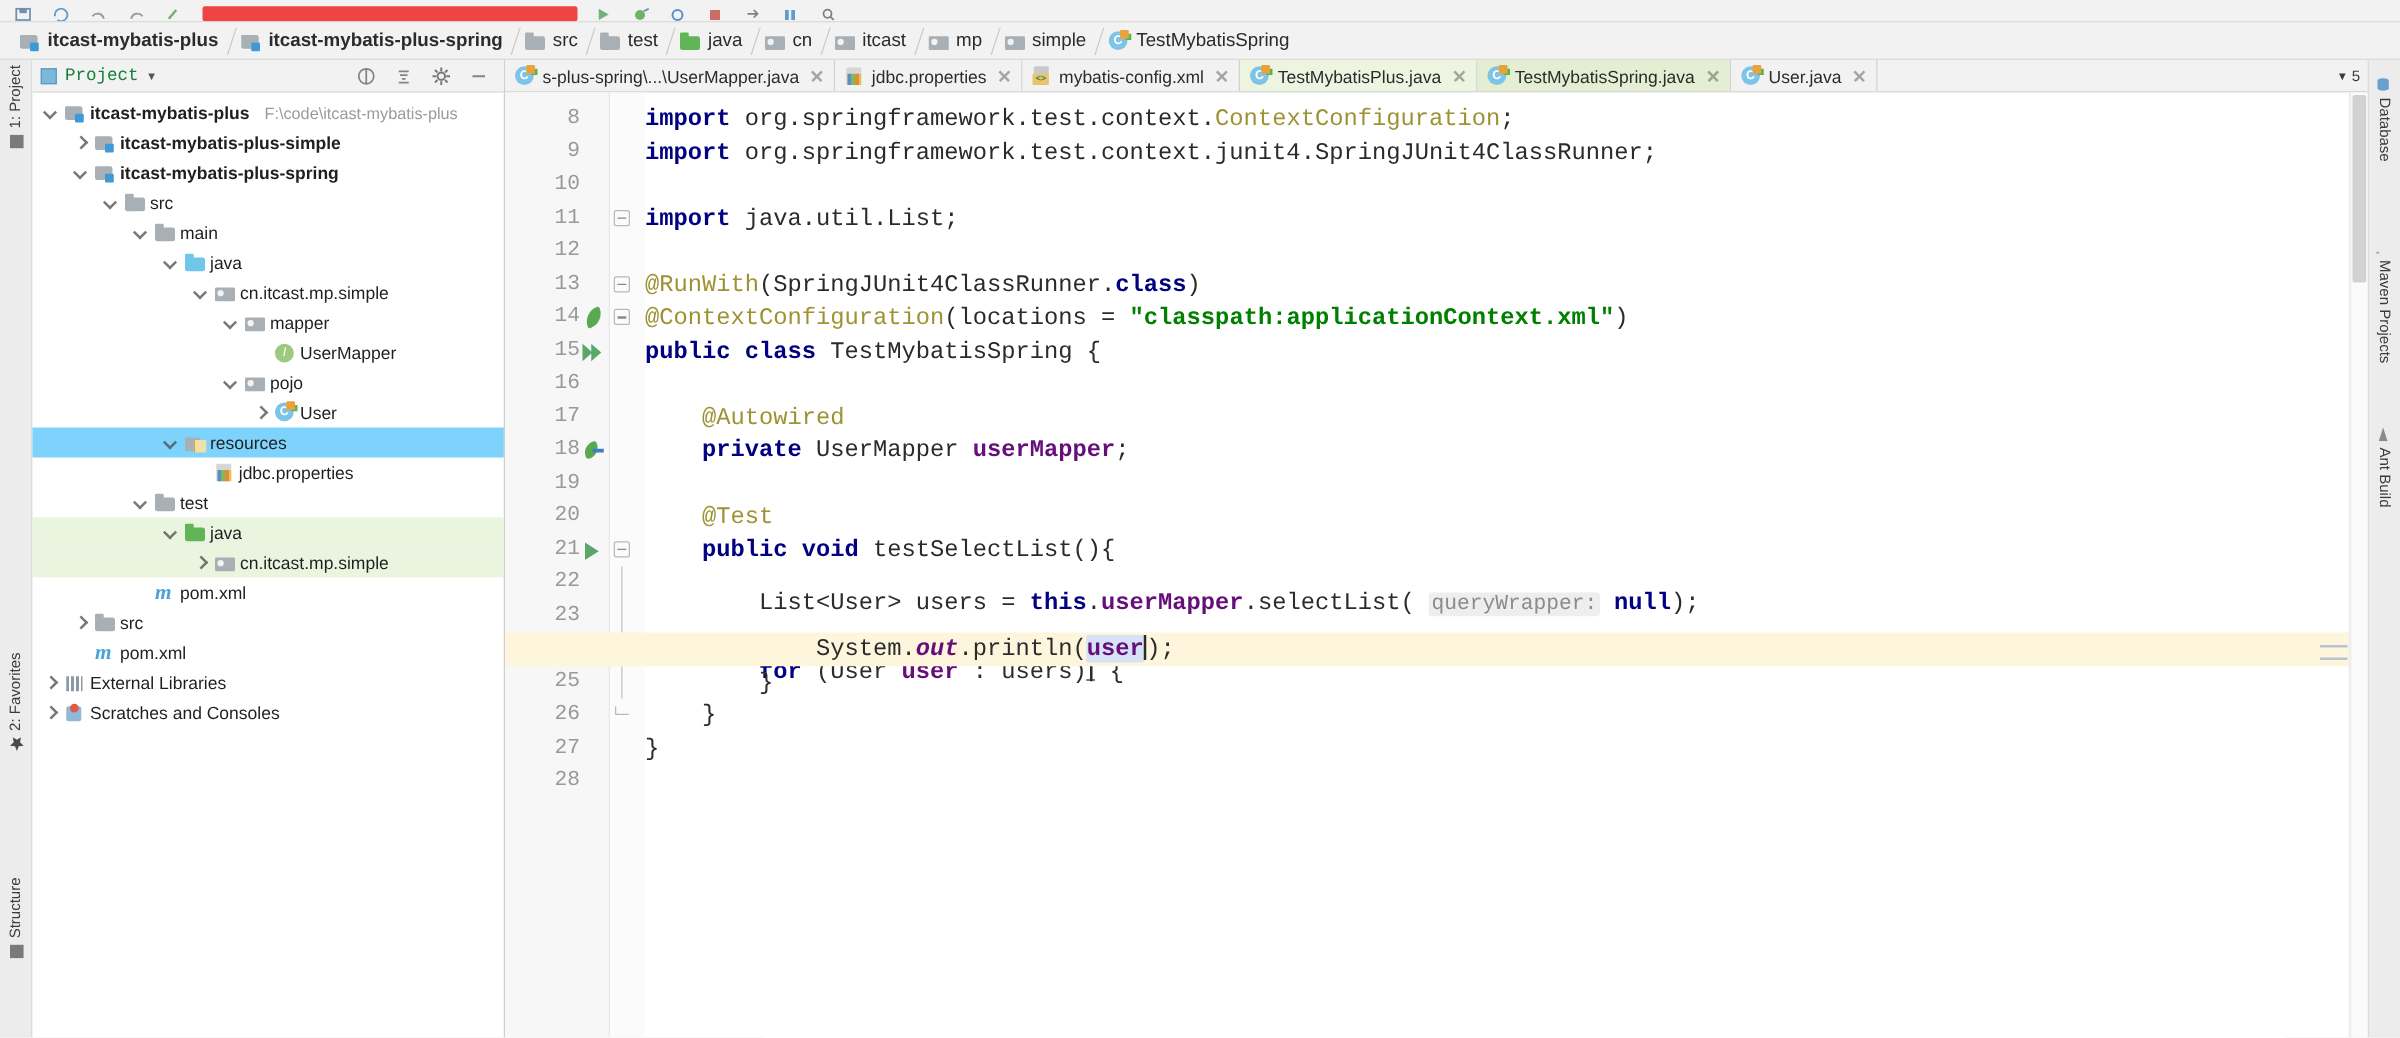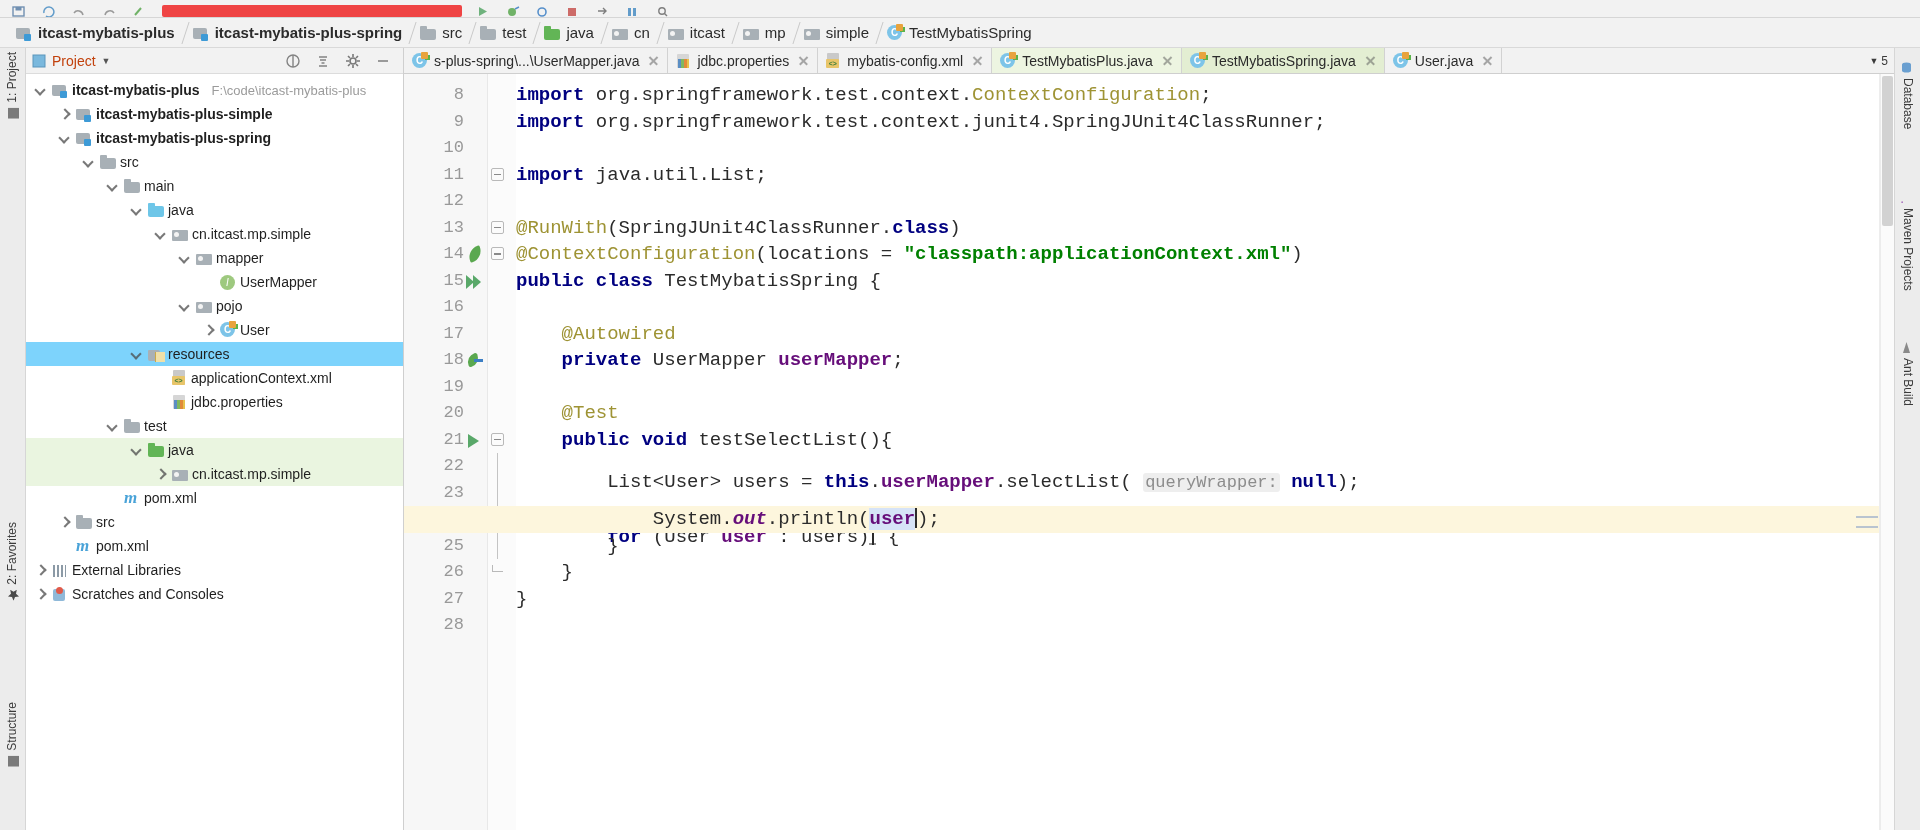--- a/index.html
+++ b/index.html
@@ -160,21 +160,21 @@
 
   
   .project-panel {
     position: absolute; left: 26px; top: 48px; width: 378px; height: 782px;
     background: #ffffff; border-right: 1px solid #cfcfcf;
   }
   .project-head {
     height: 26px; background: #f2f2f2; border-bottom: 1px solid #dcdcdc;
     display: flex; align-items: center; padding: 0 6px; gap: 6px;
   }
-  .ph-title { font-size: 14px; color: #c2410c; }
+  .ph-title { font-size: 14px; color: #15803d; font-family: Liberation Mono, monospace; }
   .ph-icons { margin-left: auto; display: flex; align-items: center; gap: 14px; padding-right: 6px; }
   .phi { width: 16px; height: 16px; opacity: .72; position: relative; }
 
   .tree { padding-top: 4px; font-size: 14px; color: #1f1f1f; }
   .trow {
     display: flex; align-items: center; height: 24px;
     padding-left: 6px; gap: 4px; white-space: nowrap;
   }
   .trow.sel { background: #7dd3fc; }
   .trow.greensel { background: #eaf5e0; }
@@ -595,25 +595,20 @@
           <span class="gl jclass"></span>
           <span class="tlabel">User</span>
         </div>
         <div class="trow sel" style="padding-left: 102px;">
           <span class="chev d"></span>
           <span class="gl res"></span>
           <span class="tlabel">resources</span>
         </div>
         <div class="trow" style="padding-left: 126px;">
           <span class="chev"></span>
-          <span class="gl xml"></span>
-          <span class="tlabel">applicationContext.xml</span>
-        </div>
-        <div class="trow" style="padding-left: 126px;">
-          <span class="chev"></span>
           <span class="gl props"></span>
           <span class="tlabel">jdbc.properties</span>
         </div>
         <div class="trow" style="padding-left: 78px;">
           <span class="chev d"></span>
           <span class="gl folder"></span>
           <span class="tlabel">test</span>
         </div>
         <div class="trow greensel" style="padding-left: 102px;">
           <span class="chev d"></span>

